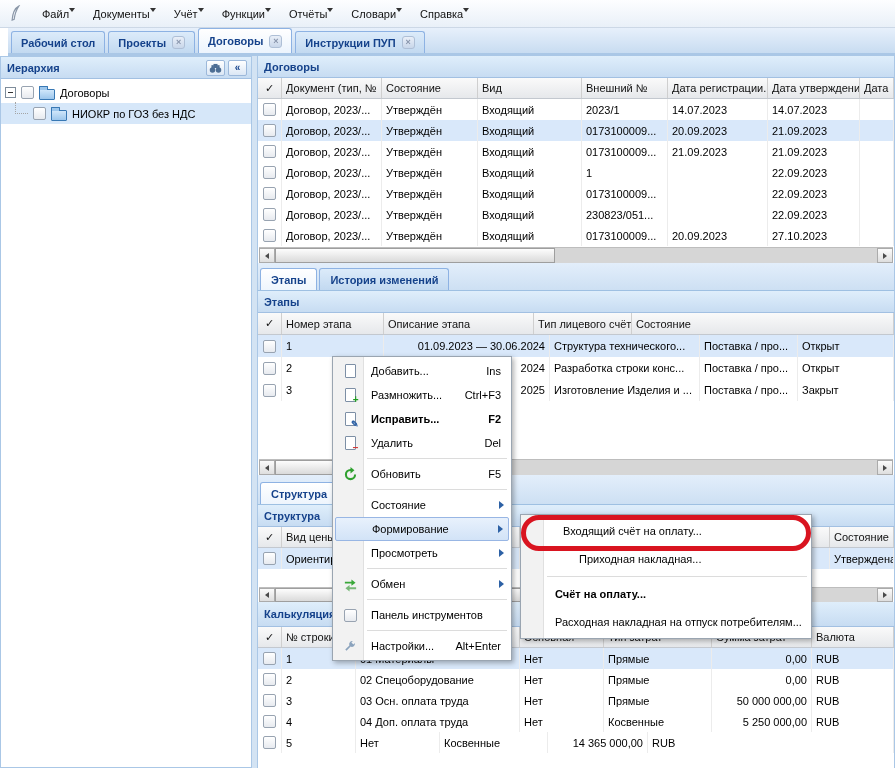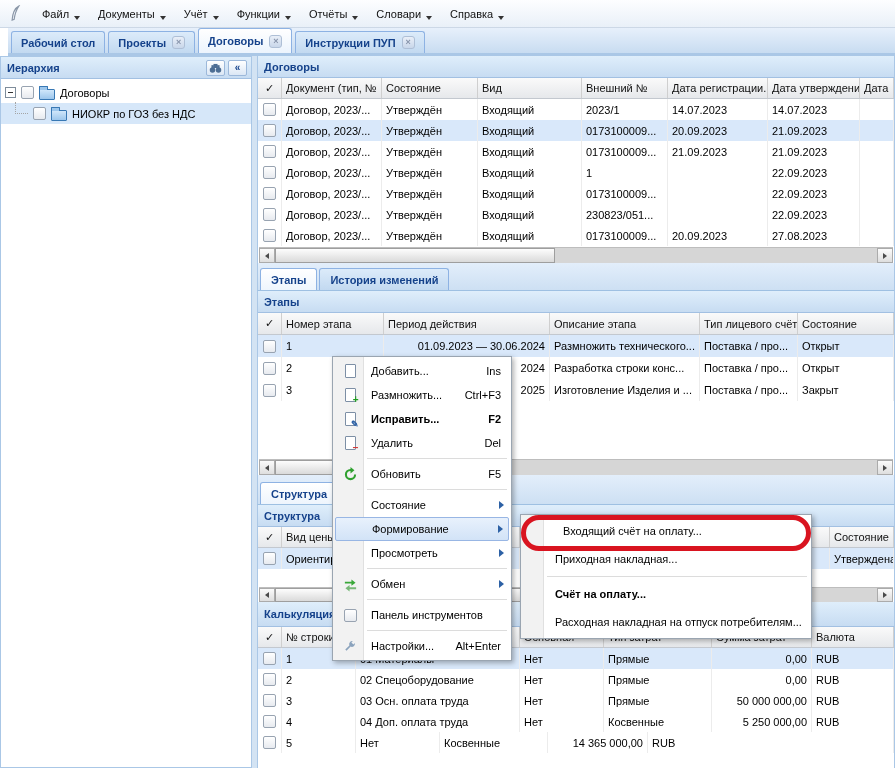--- a/index.html
+++ b/index.html
@@ -1,21 +1,21 @@
 <!DOCTYPE html>
 <html><head>
 <meta charset="utf-8">
 <style>
 *{margin:0;padding:0;box-sizing:border-box}
 body{font-family:"Liberation Sans",sans-serif;font-size:11px;color:#000;background:#fff}
 .app{position:relative;width:895px;height:768px;overflow:hidden;background:#fff}
 
 .menubar{position:absolute;left:0;top:0;width:895px;height:28px;background:linear-gradient(#fdfeff,#e9f0f8);border-bottom:1px solid #ccd8e6;display:flex;align-items:center;padding-left:4px}
 .logo{width:18px;height:18px;margin:0 8px 0 3px;flex:none}
-.mb-item{display:flex;align-items:flex-end;gap:5px;padding:5px 9px;color:#111;cursor:default;white-space:nowrap}
+.mb-item{display:flex;align-items:flex-start;padding:5px 9px;color:#111;cursor:default;white-space:nowrap}
 .caret{width:0;height:0;border-left:3.5px solid transparent;border-right:3.5px solid transparent;border-top:4px solid #333}
 
 .tabbar{position:absolute;left:8px;top:28px;width:895px;height:28px;background:linear-gradient(#e7f0fb,#c8dcf1);border-bottom:3px solid #aac7e6;display:flex;align-items:flex-end;padding-left:3px;gap:3px}
 .tab{height:22px;display:flex;align-items:center;gap:6px;padding:0 9px;background:linear-gradient(#dcebfa,#c2d9f0);border:1px solid #8db2e3;border-bottom:none;border-radius:3px 3px 0 0;color:#15428b;font-weight:bold;white-space:nowrap}
 .tab.active{height:25px;background:linear-gradient(#ffffff,#ecf4fd)}
 .tab-x{width:13px;height:13px;border-radius:3px;background:linear-gradient(#e9eff8,#c9d7ea);border:1px solid #aebfd6;color:#8794ab;font-size:9px;line-height:11px;text-align:center;font-weight:bold}
 
 .sidebar{position:absolute;left:0;top:56px;width:252px;height:712px;background:#fff;border:1px solid #aac7e6}
 .splitter{position:absolute;left:252px;top:56px;width:5px;height:712px;background:#d3e3f3}
 .phead{height:22px;background:linear-gradient(#dfeefb,#c7dcf2);border-bottom:1px solid #a2c0e2;display:flex;align-items:center;justify-content:space-between;padding:0 4px 0 6px;color:#15428b;font-weight:bold}
@@ -258,21 +258,21 @@
         </div>
         <div class="tr">
           <div class="td chk">
             <div class="cb"></div>
           </div>
           <div class="td c0">Договор, 2023/...</div>
           <div class="td c1">Утверждён</div>
           <div class="td c2">Входящий</div>
           <div class="td c3">0173100009...</div>
           <div class="td c4">20.09.2023</div>
-          <div class="td c5">27.08.2023</div>
+          <div class="td c5">27.10.2023</div>
           <div class="td c6"></div>
         </div>
       </div>
     <div class="hscroll">
       <span class="sbtn">
           <i class="arl"></i>
         </span>
       <span class="sthumb w280"></span>
       <span class="sfill"></span>
       <span class="sbtn">
@@ -291,32 +291,31 @@
     </div>
 
   <div class="sec t-stages" style="top:291px;height:184px">
     <div class="phead">
         <span>Этапы</span>
       </div>
     <div id="g-stages">
         <div class="tr thead">
           <div class="td chk">✓</div>
           <div class="td c0">Номер этапа</div>
-          <div class="td c1">Период действия</div>
           <div class="td c2">Описание этапа</div>
           <div class="td c3">Тип лицевого счёт</div>
           <div class="td c4">Состояние</div>
         </div>
         <div class="tr sel">
           <div class="td chk">
             <div class="cb"></div>
           </div>
           <div class="td c0">1</div>
           <div class="td c1 num">01.09.2023 — 30.06.2024</div>
-          <div class="td c2">Размножить технического...</div>
+          <div class="td c2">Структура технического...</div>
           <div class="td c3">Поставка / про...</div>
           <div class="td c4">Открыт</div>
         </div>
         <div class="tr">
           <div class="td chk">
             <div class="cb"></div>
           </div>
           <div class="td c0">2</div>
           <div class="td c1 num">2024</div>
           <div class="td c2">Разработка строки конс...</div>
@@ -549,21 +548,21 @@
         <div class="mi-label">Настройки...</div>
         <div class="mi-short">Alt+Enter</div>
       </div>
     </div>
 
   <div class="menu" id="sub-menu">
       <div class="sub-item">
         <div class="mi-label" style="padding-left: 8px;">Входящий счёт на оплату...</div>
       </div>
       <div class="sub-item">
-        <div class="mi-label" style="padding-left: 0px;">Приходная накладная...</div>
+        <div class="mi-label" style="padding-left: 0px; margin-left: 24px;">Приходная накладная...</div>
       </div>
       <div class="sub-sep"></div>
       <div class="sub-item">
         <div class="mi-label" style="padding-left: 0px; font-weight: bold;">Счёт на оплату...</div>
       </div>
       <div class="sub-item">
         <div class="mi-label" style="padding-left: 0px;">Расходная накладная на отпуск потребителям...</div>
       </div>
     </div>
 

